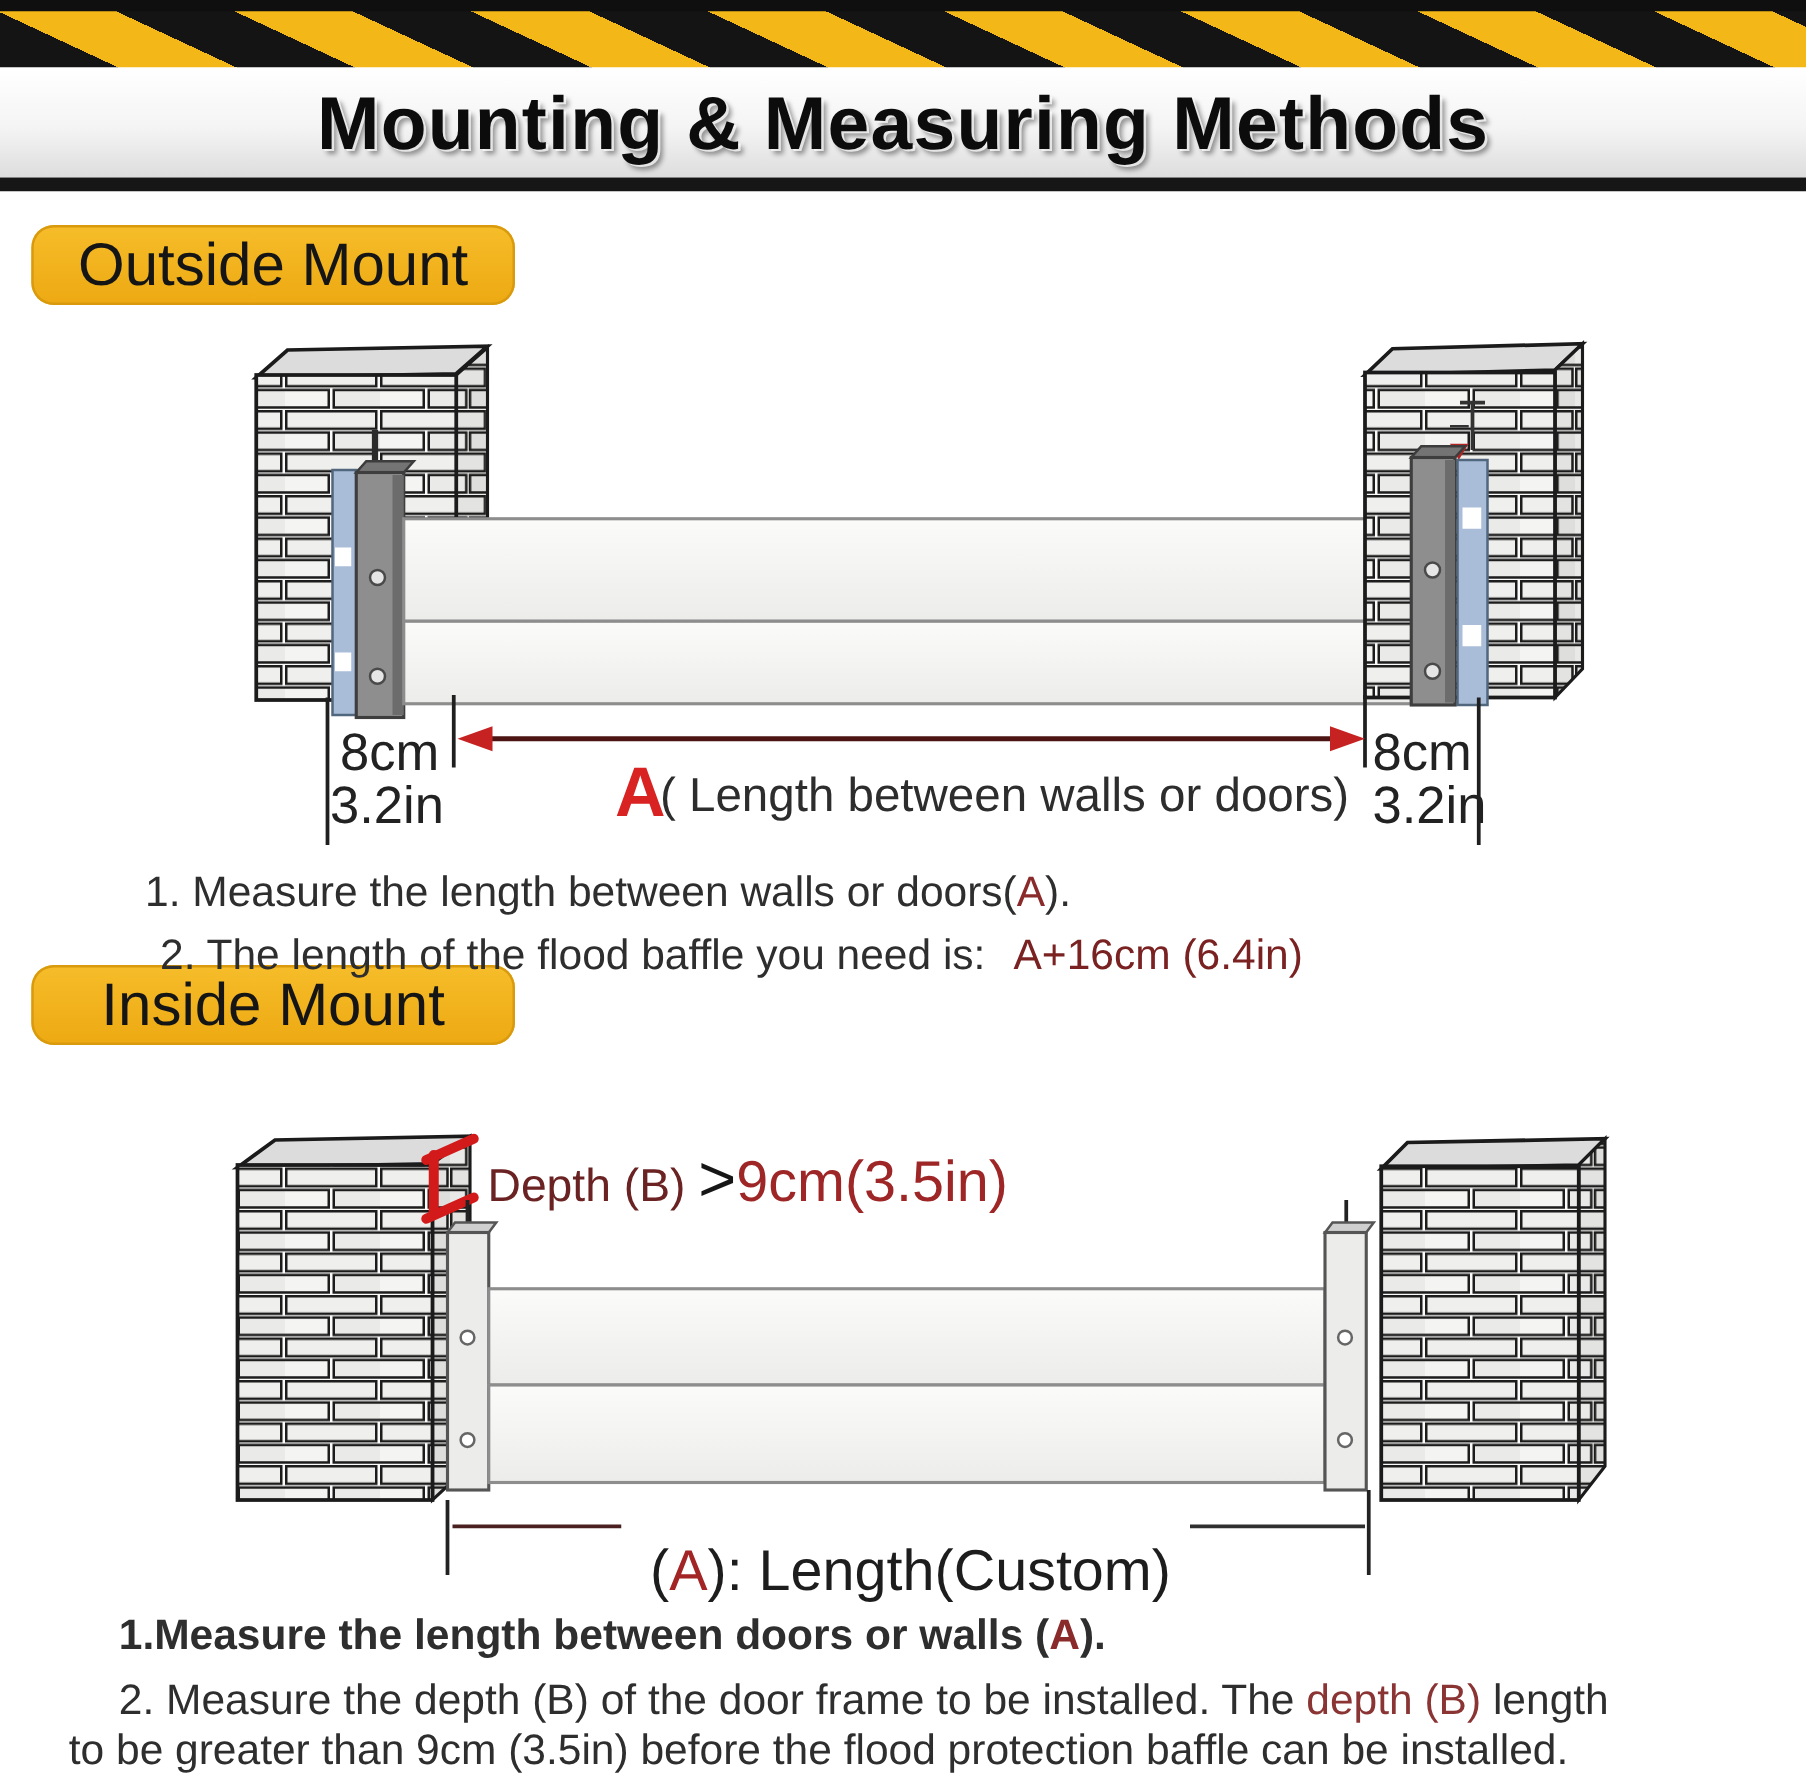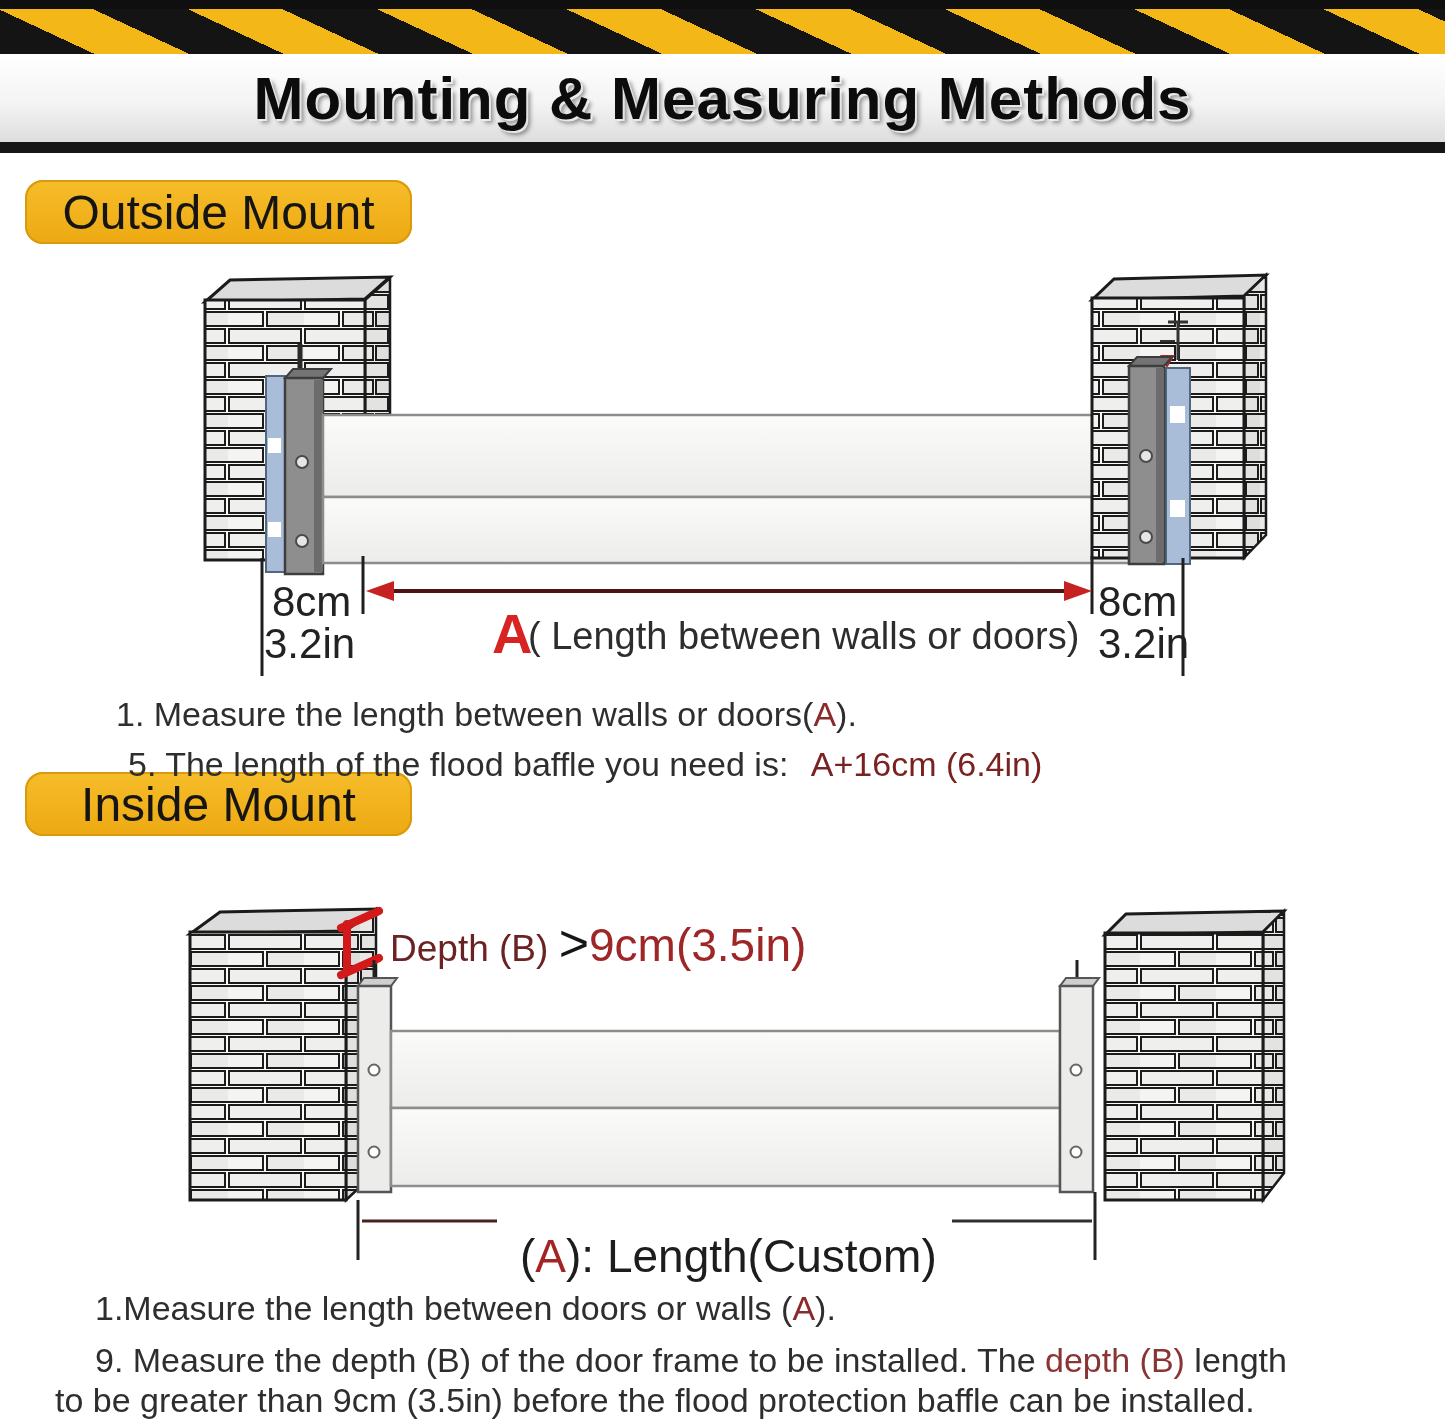--- a/index.html
+++ b/index.html
@@ -143,21 +143,21 @@
     <text x="1098" y="356" font-size="42" fill="#222222">8cm</text>
     <text x="1098" y="398" font-size="42" fill="#222222">3.2in</text>
     <text x="492" y="393" font-size="56" font-weight="bold" fill="#d92222">A</text>
     <text x="528" y="389" font-size="38" fill="#2d2d2d">( Length between walls or doors)</text>
   </svg>
 
   <div class="step-line" style="left:116px;top:694px;">
     <span>1. Measure the length between walls or doors(</span><span class="red-a">A</span><span>).</span>
   </div>
   <div class="step-line" style="left:128px;top:744px;">
-    <span>5. The length of the flood baffle you need is: </span><span class="red-strong">A+16cm (6.4in)</span>
+    <span>2. The length of the flood baffle you need is: </span><span class="red-strong">A+16cm (6.4in)</span>
   </div>
 
   <svg style="top:900px" width="1445" height="390" viewBox="0 0 1445 390">
     <defs>
       <pattern id="brickF2" width="76" height="34" patternUnits="userSpaceOnUse">
         <rect width="76" height="34" fill="#fbfbfa"></rect>
         <rect x="1" y="1" width="72" height="14" fill="#efefed" stroke="#1c1c1c" stroke-width="2"></rect>
         <rect x="-37" y="18" width="72" height="14" fill="#f4f4f2" stroke="#1c1c1c" stroke-width="2"></rect>
         <rect x="39" y="18" width="72" height="14" fill="#eaeae8" stroke="#1c1c1c" stroke-width="2"></rect>
       </pattern>
@@ -221,23 +221,23 @@
       <line x1="1095" y1="292" x2="1095" y2="360" stroke="#222222" stroke-width="3"></line>
       <line x1="362" y1="321" x2="497" y2="321" stroke="#4a2020" stroke-width="3"></line>
       <line x1="952" y1="321" x2="1092" y2="321" stroke="#303030" stroke-width="3"></line>
     </g>
 
     <text x="520" y="372" font-size="46" fill="#1d1d1d">
       <tspan>(</tspan><tspan fill="#a32424">A</tspan><tspan>): Length(Custom)</tspan>
     </text>
   </svg>
 
-  <div class="step-line" style="left:95px;top:1288px;">
+  <div class="step-line" style="left:95px;top:1288px;font-weight:bold;">
     <span>1.Measure the length between doors or walls (</span><span class="red-a">A</span><span>).</span>
   </div>
   <div class="step-line" style="left:95px;top:1340px;">
-    <span>9. Measure the depth (B) of the door frame to be installed. The </span><span class="red-depth">depth (B)</span><span> length</span>
+    <span>2. Measure the depth (B) of the door frame to be installed. The </span><span class="red-depth">depth (B)</span><span> length</span>
   </div>
   <div class="step-line" style="left:55px;top:1380px;">
     <span>to be greater than 9cm (3.5in) before the flood protection baffle can be installed.</span>
   </div>
 
 </div>
 
 </body></html>

